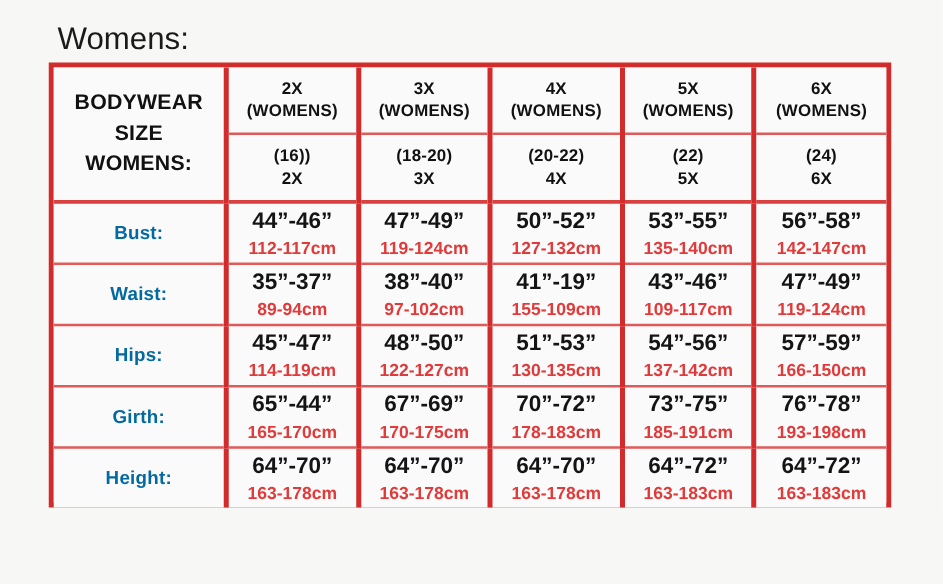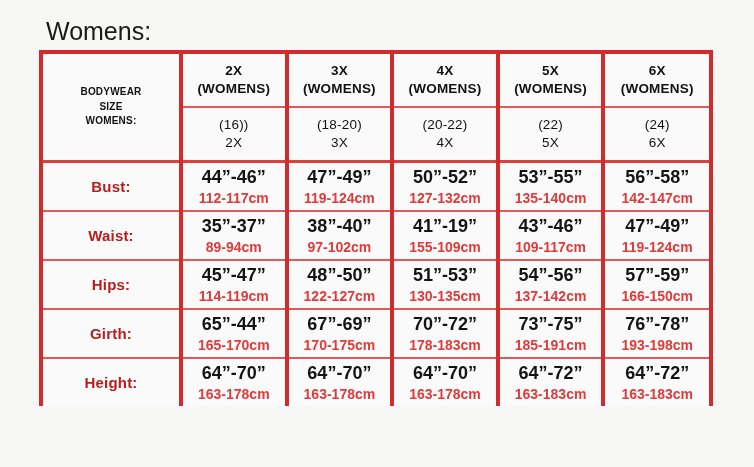--- a/index.html
+++ b/index.html
@@ -58,47 +58,47 @@
   
   tr.body-row > td {
     border-top: 2px solid #e05a5a;
   }
   tr.body-row.first-body > td {
     border-top: 3px solid #d94040;
   }
   
   td.corner-cell {
     width: 136px;
-    font-size: 10px;
+    font-size: 17px;
     font-weight: bold;
     color: #111;
     line-height: 1.45;
     letter-spacing: 0.2px;
   }
   td.hdr-top {
     height: 52px;
     font-size: 13.5px;
     font-weight: bold;
     color: #111;
     line-height: 1.35;
     letter-spacing: 0.2px;
   }
   td.hdr-bot {
     height: 52px;
     font-size: 13.5px;
-    font-weight: normal;
+    font-weight: bold;
     color: #111;
     line-height: 1.35;
     letter-spacing: 0.2px;
     border-top: 2px solid #e05a5a;
   }
   td.row-label {
     font-size: 15px;
     font-weight: bold;
-    color: #b91c1c;
+    color: #0369a1;
     letter-spacing: 0.2px;
   }
   tr.body-row > td {
     height: 47px;
   }
   .val-in {
     font-size: 18px;
     font-weight: bold;
     color: #141414;
     letter-spacing: 0px;

